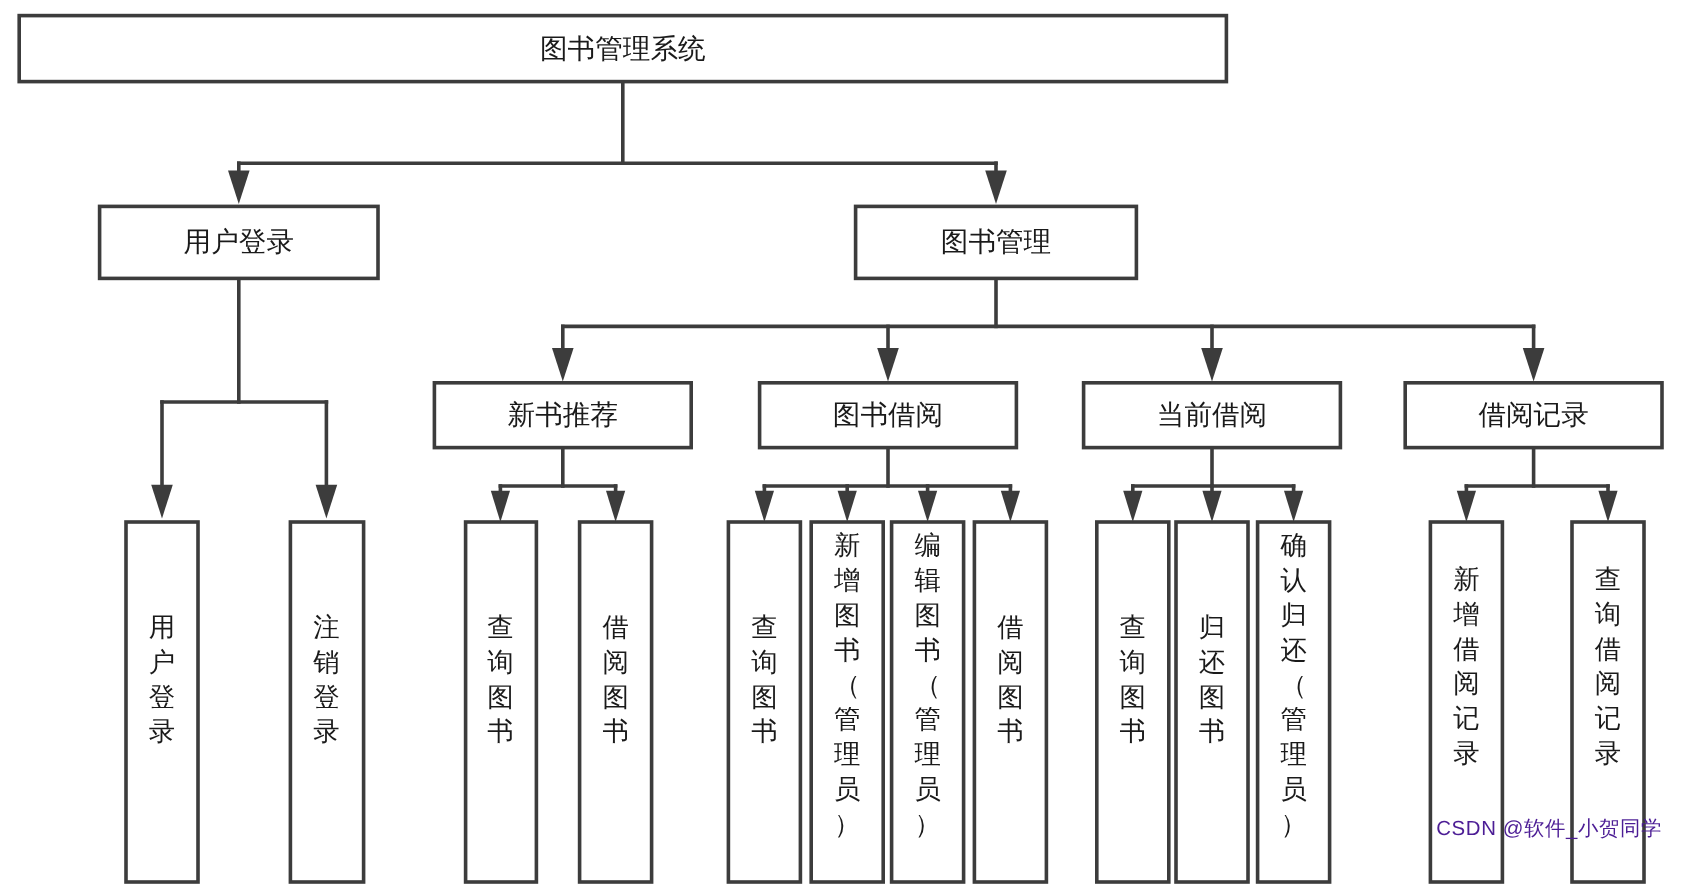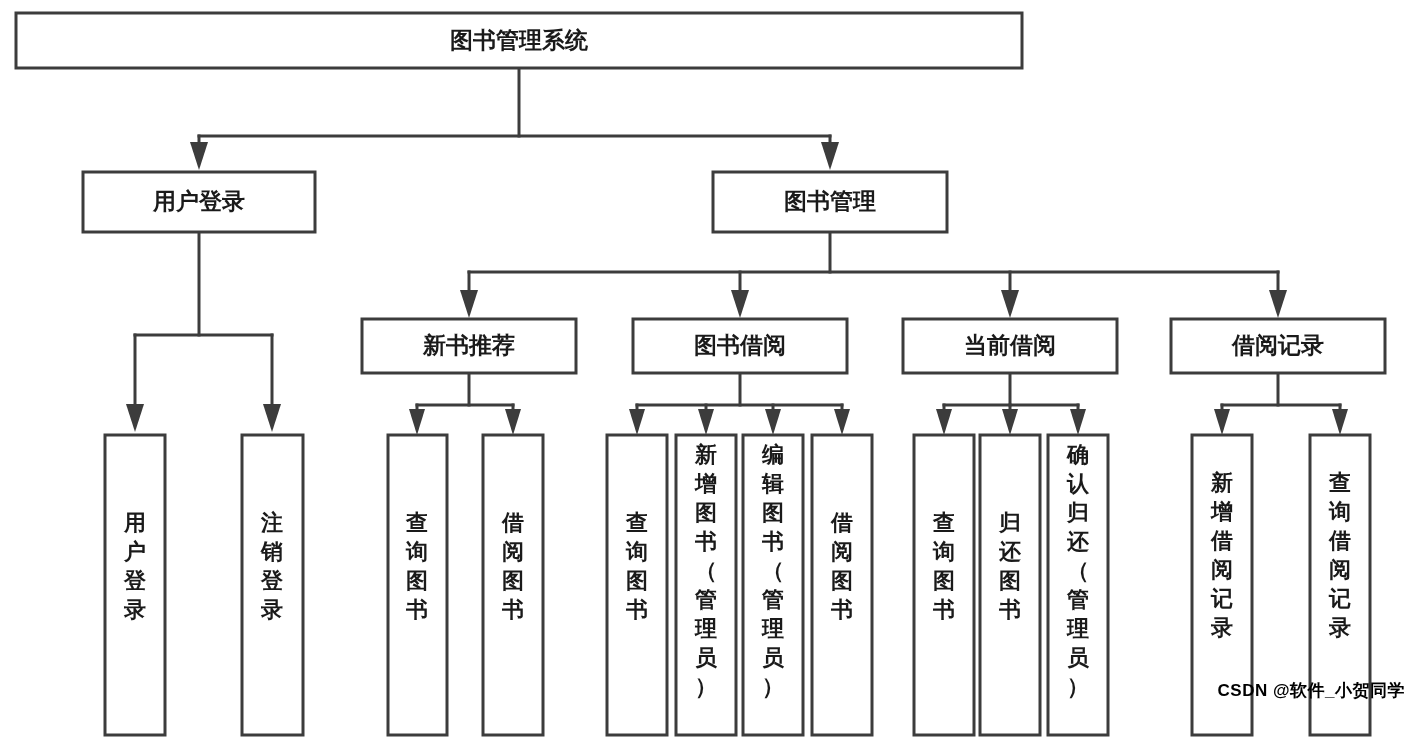--- a/index.html
+++ b/index.html
@@ -12,21 +12,20 @@
     width: 1405px;
     height: 747px;
     font-family: "Liberation Sans", "DejaVu Sans", sans-serif;
     overflow: hidden;
     position: relative;
   }
   #diagram-root {
     position: relative;
     width: 1405px;
     height: 710px;
-    font-weight: bold;
   }
   svg.diagram {
     position: absolute;
     top: 0;
     left: 0;
     width: 1405px;
     height: 747px;
   }
   .node-box {
     fill: #ffffff;
@@ -51,25 +50,25 @@
     dominant-baseline: middle;
   }
   .node-label-v {
     font-family: "Liberation Sans", "DejaVu Sans", sans-serif;
     font-size: 22px;
     fill: #1a1a1a;
     text-anchor: middle;
   }
   .watermark-text {
     position: absolute;
-    right: 0;
+    right: 20px;
     bottom: 8px;
     font-family: "Liberation Sans", "DejaVu Sans", sans-serif;
     font-size: 17px;
-    color: #000000;
+    color: #4c1d95;
     white-space: nowrap;
     letter-spacing: 0.5px;
   }
 </style>
 </head>
 <body>
 
 <div id="diagram-root">
 
   <svg class="diagram" viewBox="0 0 1405 747" xmlns="http://www.w3.org/2000/svg">

